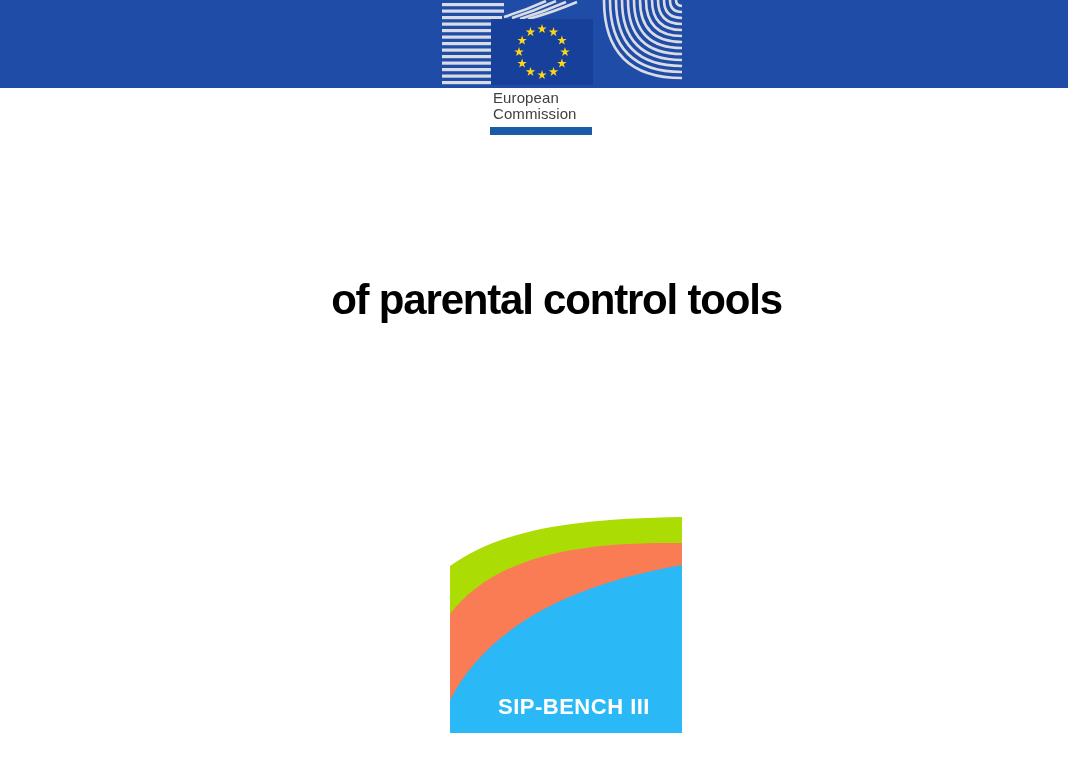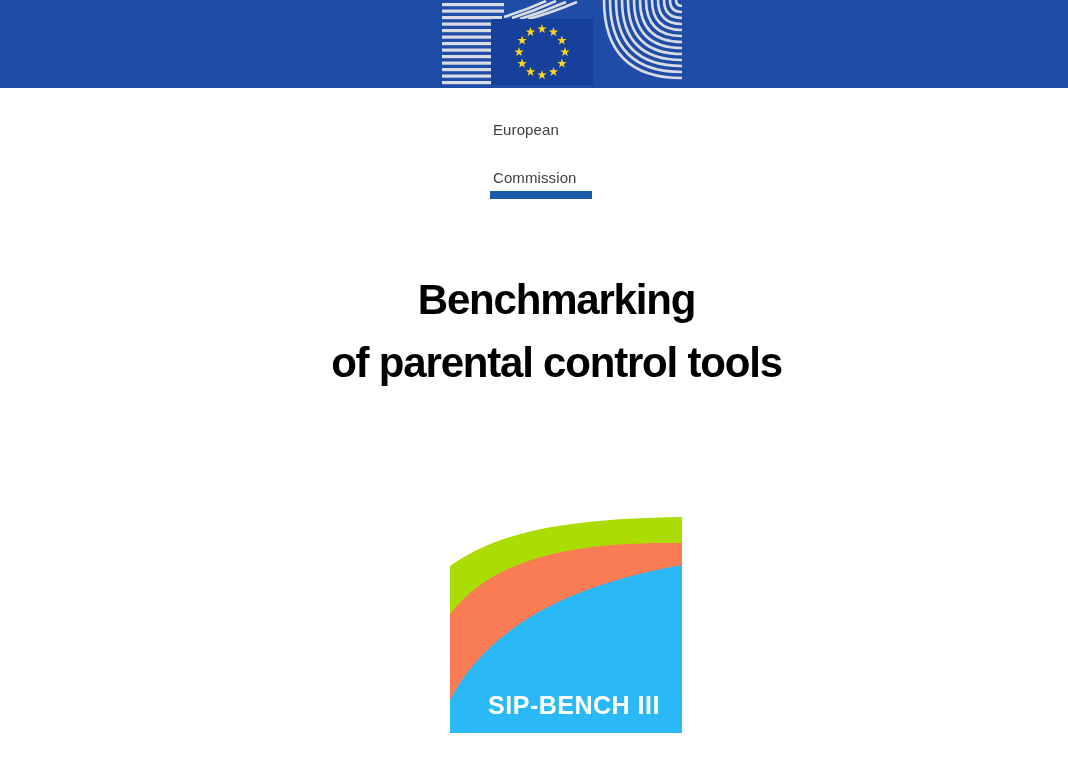--- a/index.html
+++ b/index.html
@@ -17,40 +17,40 @@
   .ec-header{
     position:absolute;left:0;top:0;width:1068px;height:88px;
     background:var(--header_blue);
   }
   .ec-emblem{position:absolute;left:0;top:0;}
   .ec-wordmark{
     position:absolute;left:490px;top:90px;width:140px;
     color:var(--ec_text_gray);
   }
   .ec-wordmark .ec-line{
-    padding-left:3px;font-size:15px;line-height:15.5px;letter-spacing:0.1px;margin-top:32px;
+    padding-left:3px;font-size:15px;line-height:15.5px;letter-spacing:0.1px;
   }
   .ec-bar{
     margin-top:6px;width:102px;height:8px;background:var(--ec_bar_blue);
   }
   .doc-title{
     position:absolute;top:268px;left:45px;right:0;
     text-align:center;color:var(--title_black);
   }
   .doc-title .title-line{
     font-size:42px;line-height:63px;font-weight:700;letter-spacing:-1.2px;
   }
   .sip-logo{
     position:absolute;left:450px;top:517px;width:232px;height:216px;
   }
   .sip-logo svg{position:absolute;left:0;top:0;}
   .sip-label{
     position:absolute;left:0;right:0;bottom:13px;padding-left:16px;
     text-align:center;color:var(--logo_label_white);
-    font-size:25px;font-weight:700;letter-spacing:0.5px;
+    font-size:22px;font-weight:700;letter-spacing:0.5px;
   }
 </style>
 </head>
 <body>
 
 <div class="page">
 
   <header class="ec-header">
     <svg class="ec-emblem" width="1068" height="88" viewBox="0 0 1068 88" aria-hidden="true">
 
@@ -116,21 +116,20 @@
     </svg>
   </header>
 
   <div class="ec-wordmark">
     <div class="ec-line">European</div>
     <div class="ec-line">Commission</div>
     <div class="ec-bar"></div>
   </div>
 
   <h1 class="doc-title">
-    <div class="title-line">Benchmarking</div>
     <div class="title-line">of parental control tools</div>
   </h1>
 
   <div class="sip-logo">
     <svg width="232" height="216" viewBox="0 0 232 216" aria-hidden="true">
       <path d="M0,49 C50,14 115,2 232,0 L232,216 L0,216 Z" fill="var(--logo_green)"></path>
       <path d="M0,97 C40,46 110,24 232,26 L232,216 L0,216 Z" fill="var(--logo_orange)"></path>
       <path d="M0,183 C30,125 95,72 232,48 L232,216 L0,216 Z" fill="var(--logo_blue)"></path>
     </svg>
     <div class="sip-label">SIP-BENCH III</div>

